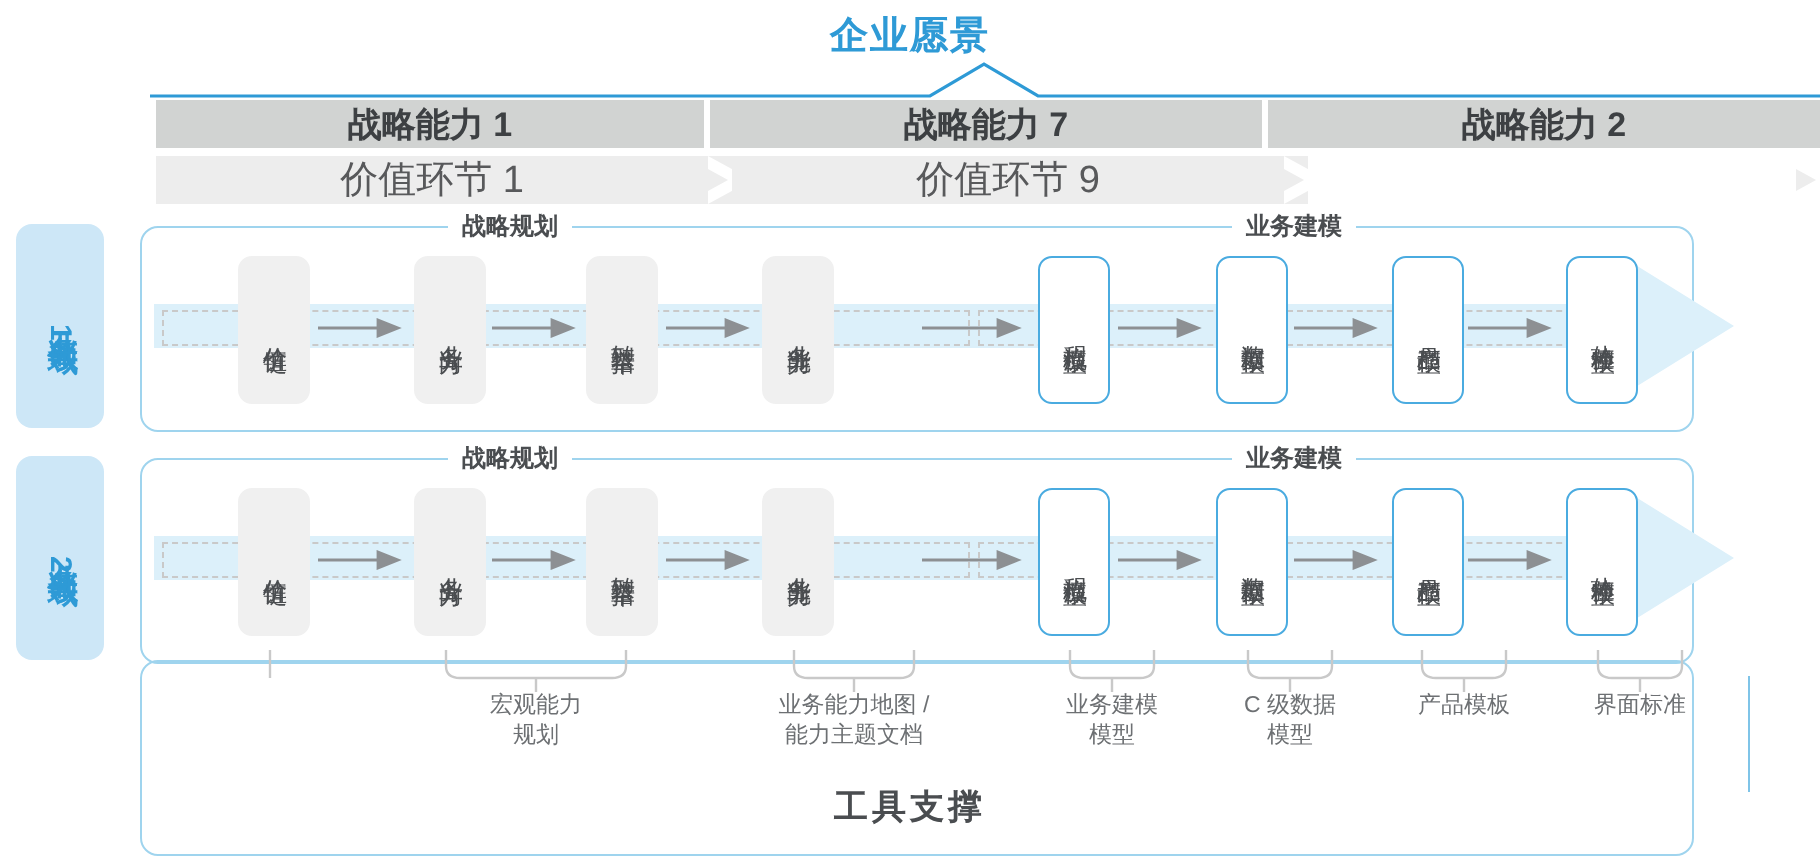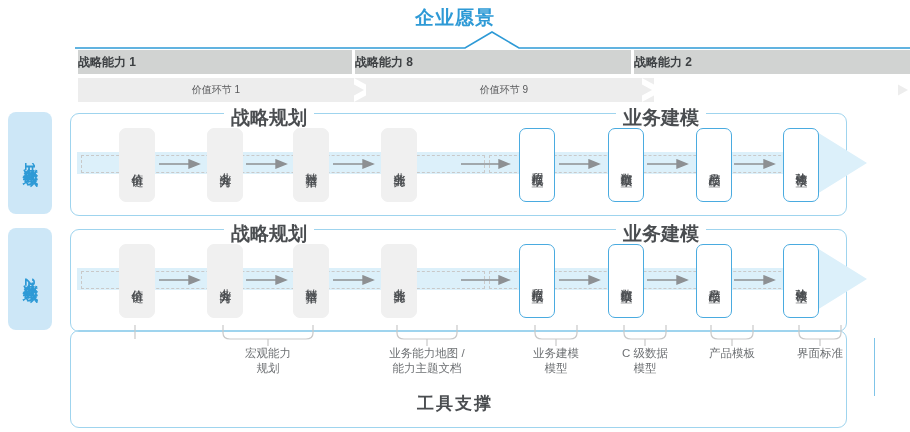--- a/index.html
+++ b/index.html
@@ -21,32 +21,32 @@
     color:#2e9ad6;font-size:19px;font-weight:bold;letter-spacing:1px;
     white-space:nowrap;
   }
 
   
   .peak-svg{position:absolute;left:75px;top:30px;width:835px;height:22px;}
 
   
   .cap-band{position:absolute;left:78px;top:50px;width:832px;height:24px;display:flex;}
   .cap-cell{
-    background:#d1d3d2;color:#3d4043;font-size:12px;font-weight:bold;
-    display:flex;align-items:center;justify-content:flex-start;
+    background:#d1d3d2;color:#3d4043;font-size:17px;font-weight:bold;
+    display:flex;align-items:center;justify-content:center;
     margin-right:3px;white-space:nowrap;
   }
   .cap-cell:last-child{margin-right:0;}
 
   
   .val-band{position:absolute;left:78px;top:78px;width:832px;height:24px;}
   .val-cell{
     position:absolute;top:0;height:24px;background:#ededed;
     display:flex;align-items:center;justify-content:center;
-    color:#58595b;font-size:10px;white-space:nowrap;
+    color:#58595b;font-size:19px;white-space:nowrap;
   }
   .val-cell span{position:relative;left:-6px;}
   .val-chev{
     position:absolute;top:0;width:22px;height:24px;background:#ffffff;
     clip-path:polygon(0 0,100% 50%,0 100%, 0 100%, 0 0);
   }
   .val-chev::after{
     content:"";position:absolute;left:-12px;top:0;width:22px;height:24px;
     background:#ededed;
     clip-path:polygon(0 0,100% 50%,0 100%);
@@ -72,21 +72,21 @@
   
   .flow-arrow{position:absolute;left:0;top:0;}
 
   
   .dash-rect{
     position:absolute;border:1px dashed #c9c9c9;background:transparent;
   }
 
   
   .sec-title{
-    position:absolute;font-size:19px;font-weight:bold;color:#4a4d50;
+    position:absolute;font-size:12px;font-weight:bold;color:#4a4d50;
     background:#ffffff;padding:0 7px;white-space:nowrap;
   }
   .sec-rule{position:absolute;height:1px;background:#9fd4ee;}
 
   
   .node{
     position:absolute;width:34px;height:72px;border-radius:7px;
     display:flex;align-items:center;justify-content:center;
     font-size:12px;line-height:15px;color:#4a4d50;
     writing-mode:vertical-rl;text-orientation:upright;letter-spacing:1px;
@@ -131,21 +131,21 @@
 
   <svg class="peak-svg" viewBox="0 0 835 22">
     <path d="M0,18 L390,18 L417,2 L444,18 L835,18" fill="none" stroke="#2e9ad6" stroke-width="1.6"></path>
   </svg>
 
   <div class="cap-band">
     <div class="cap-cell" style="width:274px">
       <span>战略能力 1</span>
     </div>
     <div class="cap-cell" style="width:276px">
-      <span>战略能力 8</span>
+      <span>战略能力 7</span>
     </div>
     <div class="cap-cell" style="width:276px">
       <span>战略能力 2</span>
     </div>
   </div>
 
   <div class="val-band">
     <div class="val-cell" style="left:0;width:288px">
       <span>价值环节 1</span>
     </div>

